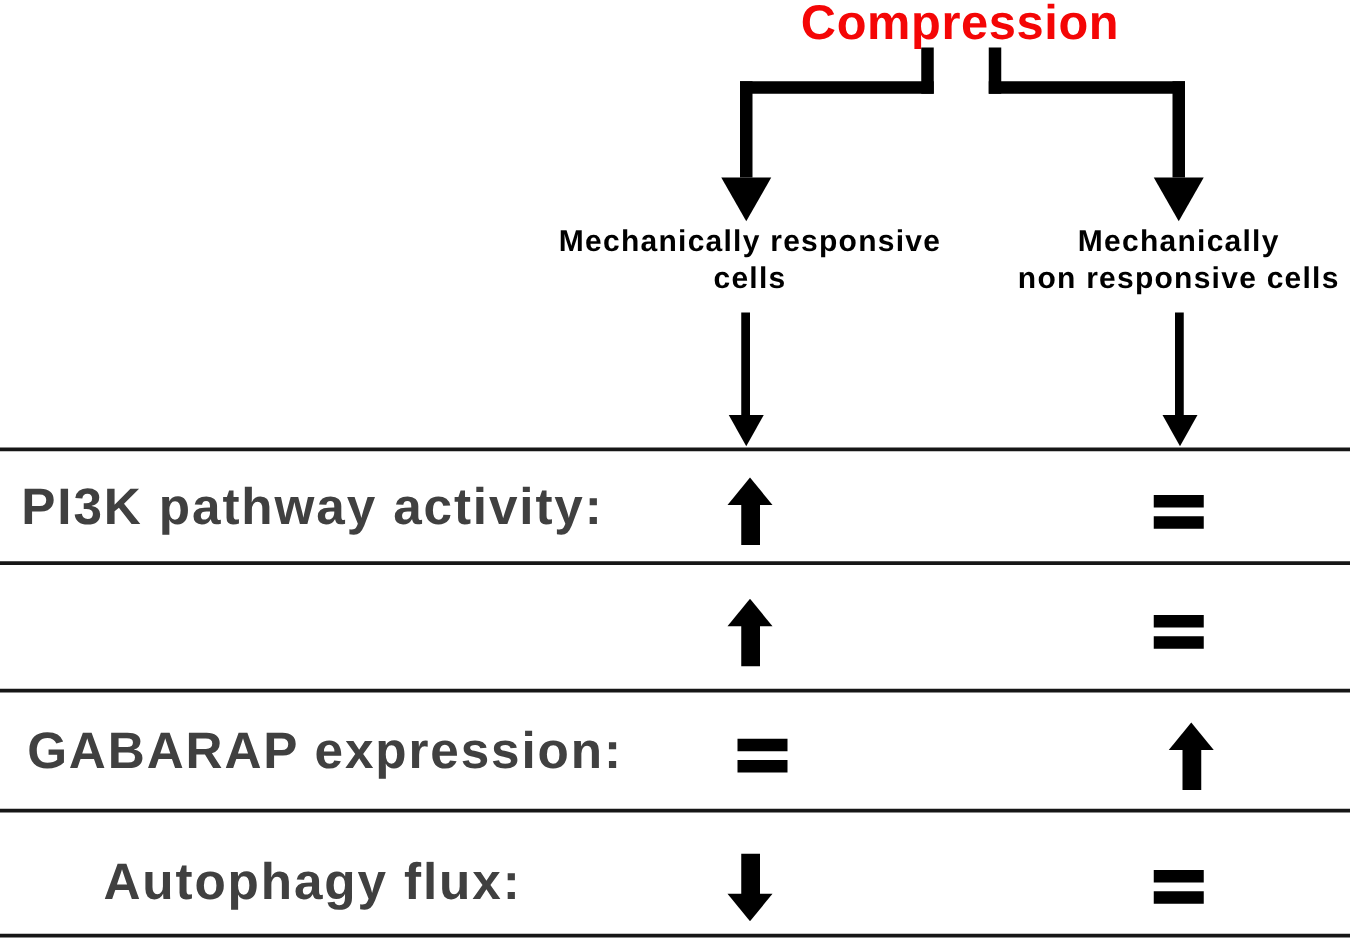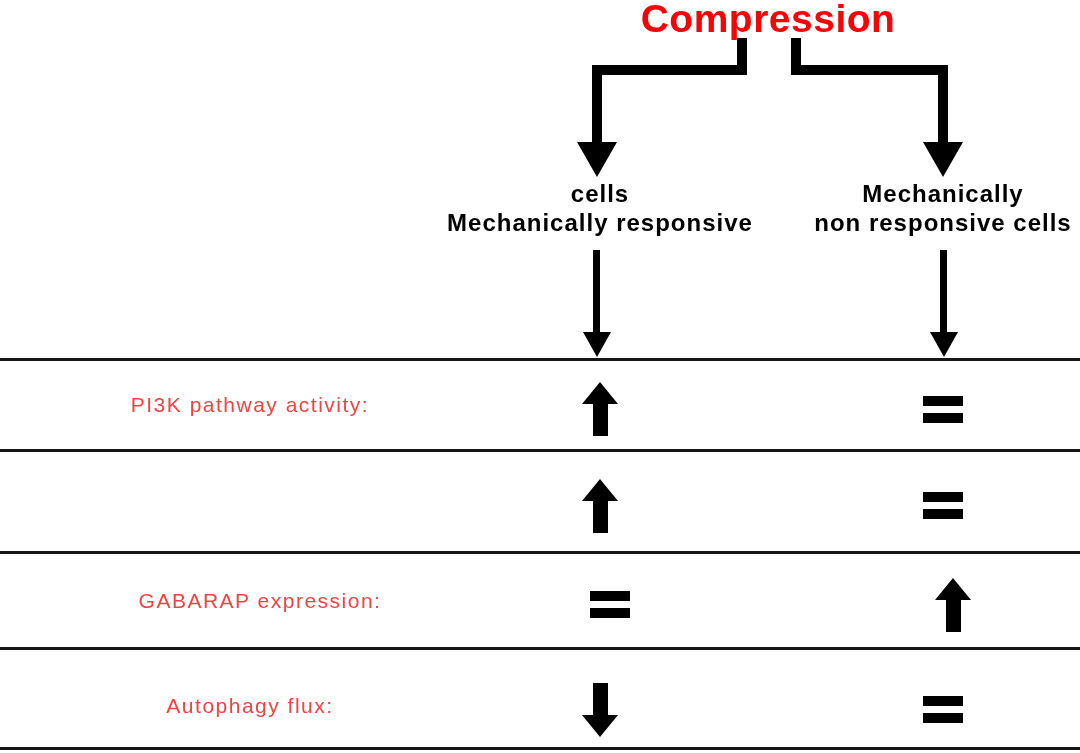--- a/index.html
+++ b/index.html
@@ -65,21 +65,21 @@
   .rule.r5{top:747px;}
   
   #table-rows .t-row{position:absolute;left:0;width:1080px;}
   #table-rows .t-row:nth-child(1){top:361px;height:88px;}
   #table-rows .t-row:nth-child(2){top:452px;height:99px;}
   #table-rows .t-row:nth-child(3){top:554px;height:93px;margin-left:10px;}
   #table-rows .t-row:nth-child(4){top:650px;height:111px;}
   .t-label{
     position:absolute;left:0;top:0;width:500px;height:100%;
     display:flex;align-items:center;justify-content:center;
-    font-size:21px;font-weight:normal;letter-spacing:1.5px;color:#ef4444;
+    font-size:41px;font-weight:bold;letter-spacing:1.5px;color:#404040;
     white-space:nowrap;
   }
   .t-cell{
     position:absolute;top:0;width:120px;height:100%;
     display:flex;align-items:center;justify-content:center;
   }
   .t-cell.left{left:540px;}
   .t-cell.right{left:883px;}
   
   .block-arrow{position:relative;display:block;width:36px;height:54px;margin-top:8px;}
@@ -105,22 +105,22 @@
   <div class="seg horiz-left"></div>
   <div class="seg vert-left"></div>
   <div class="tri head-left"></div>
 
   <div class="seg stub-right"></div>
   <div class="seg horiz-right"></div>
   <div class="seg vert-right"></div>
   <div class="tri head-right"></div>
 
   <div class="col-head left">
+    <div>Mechanically responsive</div>
     <div>cells</div>
-    <div>Mechanically responsive</div>
   </div>
   <div class="col-head right">
     <div>Mechanically</div>
     <div>non responsive cells</div>
   </div>
 
   <div class="thin-arrow left">
     <span class="stem"></span>
     <span class="head"></span>
   </div>

